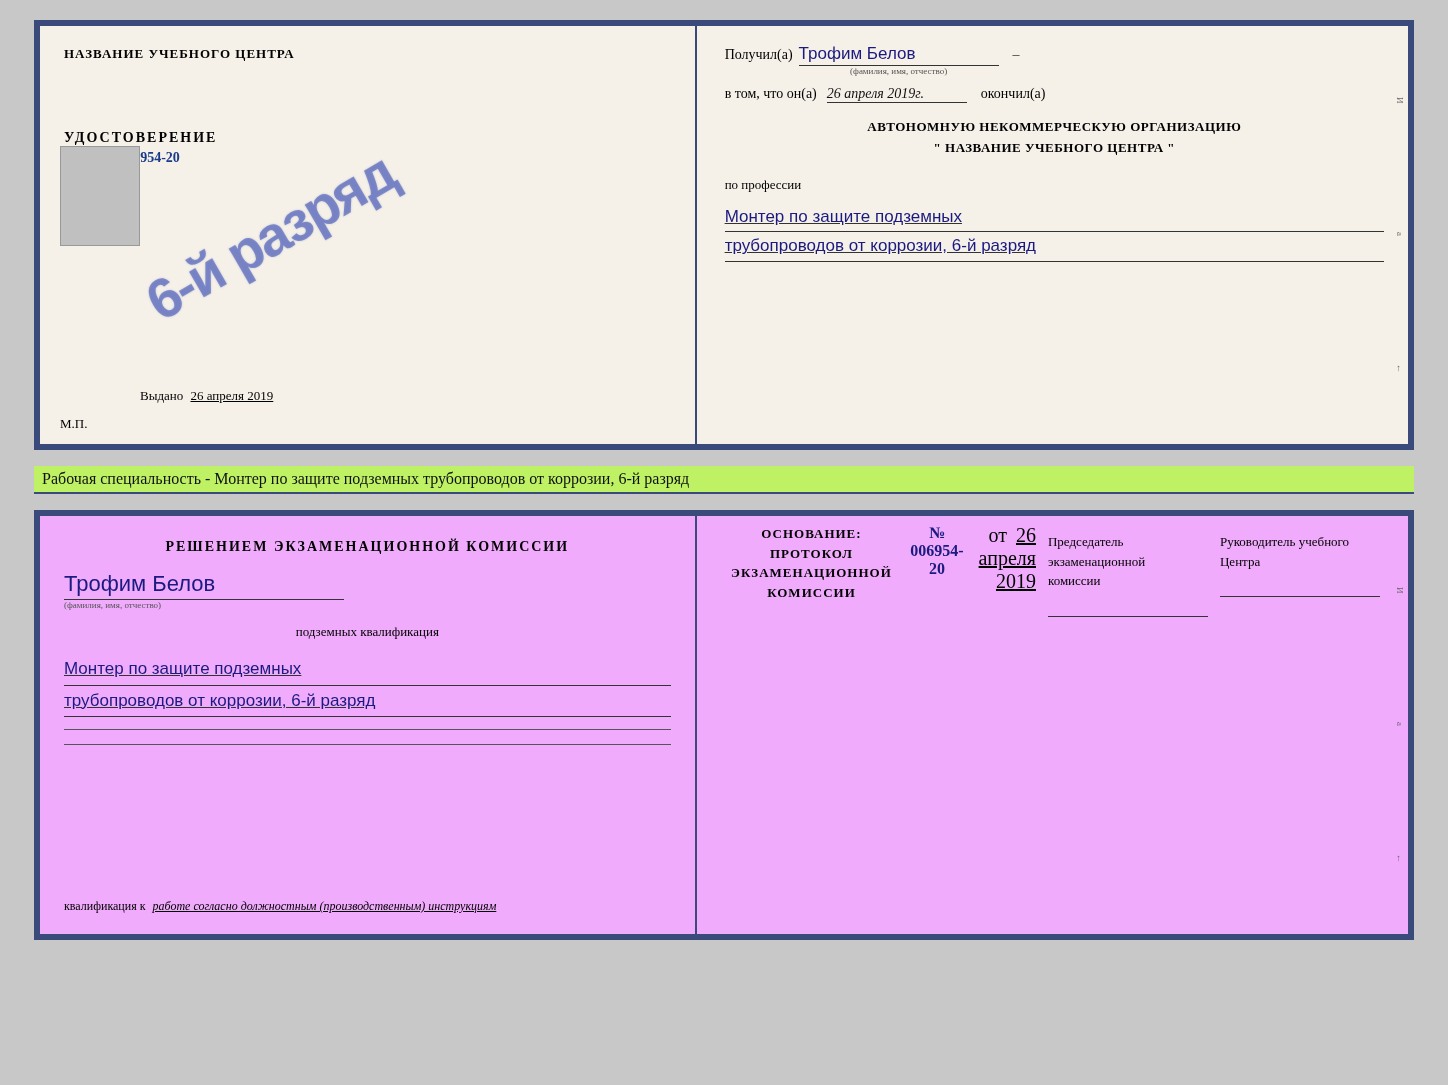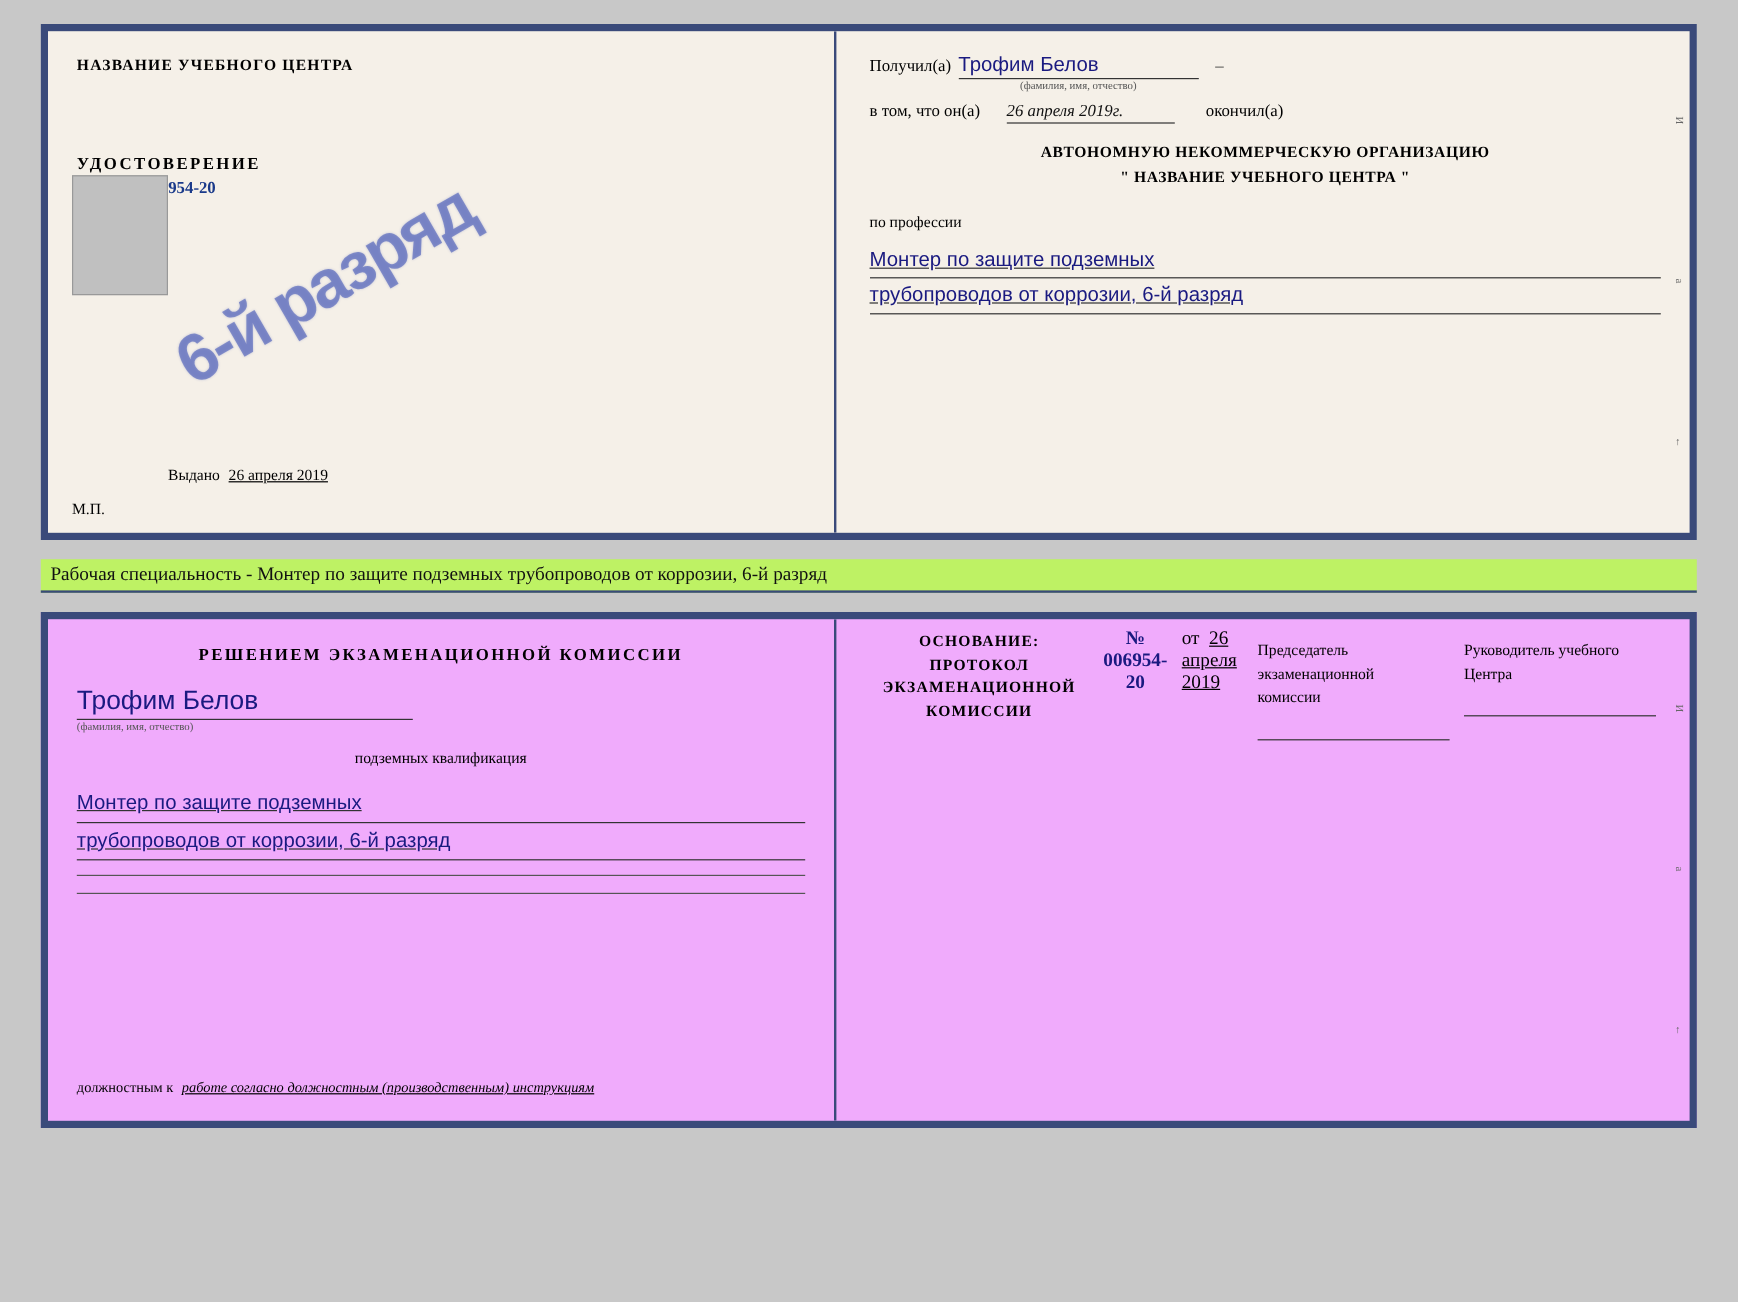--- a/index.html
+++ b/index.html
@@ -143,21 +143,21 @@
       font-size: 9px;
       color: #555;
       text-align: center;
     }
     .dash { color: #333; }
 
     .vtom-row {
       font-size: 14px;
       display: flex;
       align-items: baseline;
-      gap: 16px;
+      gap: 4px;
     }
     .vtom-date {
       font-style: italic;
       border-bottom: 1px solid #333;
       font-size: 14px;
       min-width: 140px;
       color: #111;
     }
 
     .org-block {
@@ -270,22 +270,22 @@
     }
 
     .protocol-number {
       font-size: 16px;
       font-weight: bold;
       color: #1a1a80;
       text-align: center;
     }
 
     .ot-date {
-      font-size: 16px;
-      text-align: left;
+      font-size: 20px;
+      text-align: right;
     }
 
     .predsedatel-block {
       margin-top: 8px;
     }
     .predsedatel-label {
       font-size: 13px;
       line-height: 1.5;
     }
     .signature-line {
@@ -413,21 +413,21 @@
 
     <div>
       <div class="qual-handwritten">Монтер по защите подземных</div>
       <div class="qual-handwritten">трубопроводов от коррозии, 6-й разряд</div>
     </div>
 
     <div class="underline-row"></div>
     <div class="underline-row"></div>
 
     <div class="dopuskaetsya">
-      <span>должностным к</span>
+      <span>квалификация к</span>
       <span class="dopusk-italic" style="margin-left:4px;">работе согласно должностным (производственным) инструкциям</span>
     </div>
   </div>
 
   <div class="cert-bottom-right">
 
     <div style="font-size:13px; letter-spacing:1px; text-align:center; font-weight:bold; text-transform:uppercase; line-height:1.5;">
       <span>Основание: протокол экзаменационной комиссии</span>
     </div>
 

